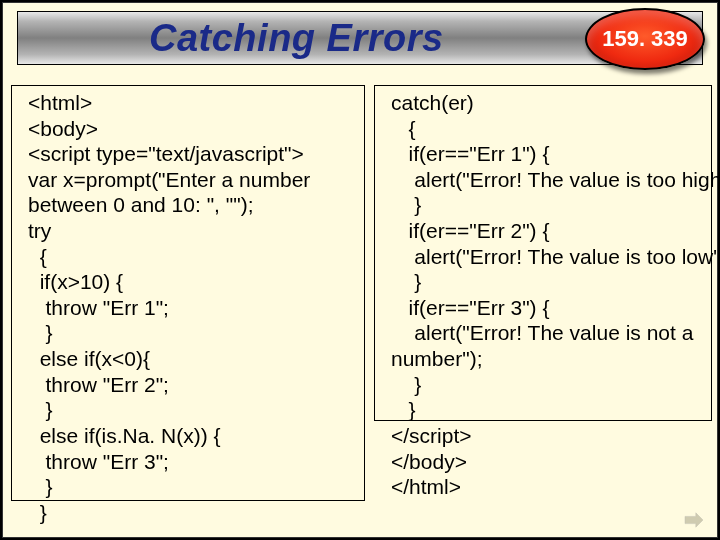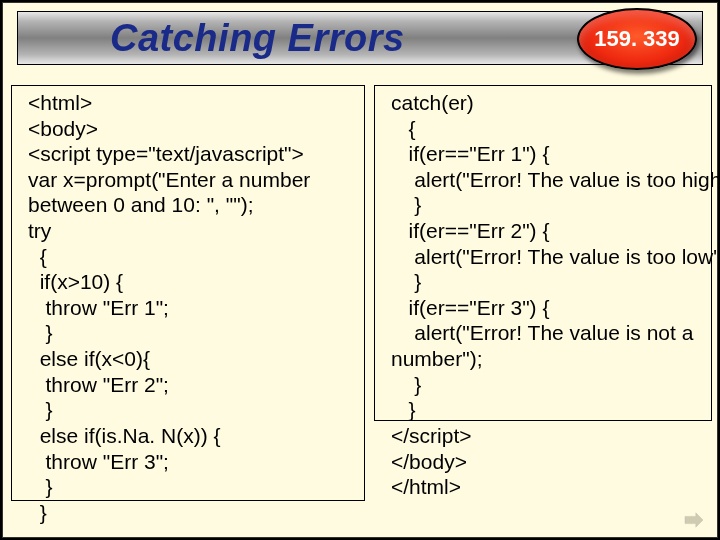--- a/index.html
+++ b/index.html
@@ -33,25 +33,26 @@
     align-items: center;
     padding-left: 92px;
     box-sizing: border-box;
   }
   .title {
     font-size: 38px;
     font-weight: bold;
     font-style: italic;
     color: #1a2a88;
     letter-spacing: 0.5px;
+    margin-left: 39px;
   }
   .badge {
     position: absolute;
     top: 5px;
-    right: 20px;
+    right: 12px;
     width: 116px;
     height: 58px;
     background: radial-gradient(ellipse at 50% 45%, #ff5a2a 0%, #ef2a10 55%, #b11008 100%);
     border: 2px solid #000;
     border-radius: 50% / 50%;
     display: flex;
     align-items: center;
     justify-content: center;
     color: #fff;
     font-weight: bold;

